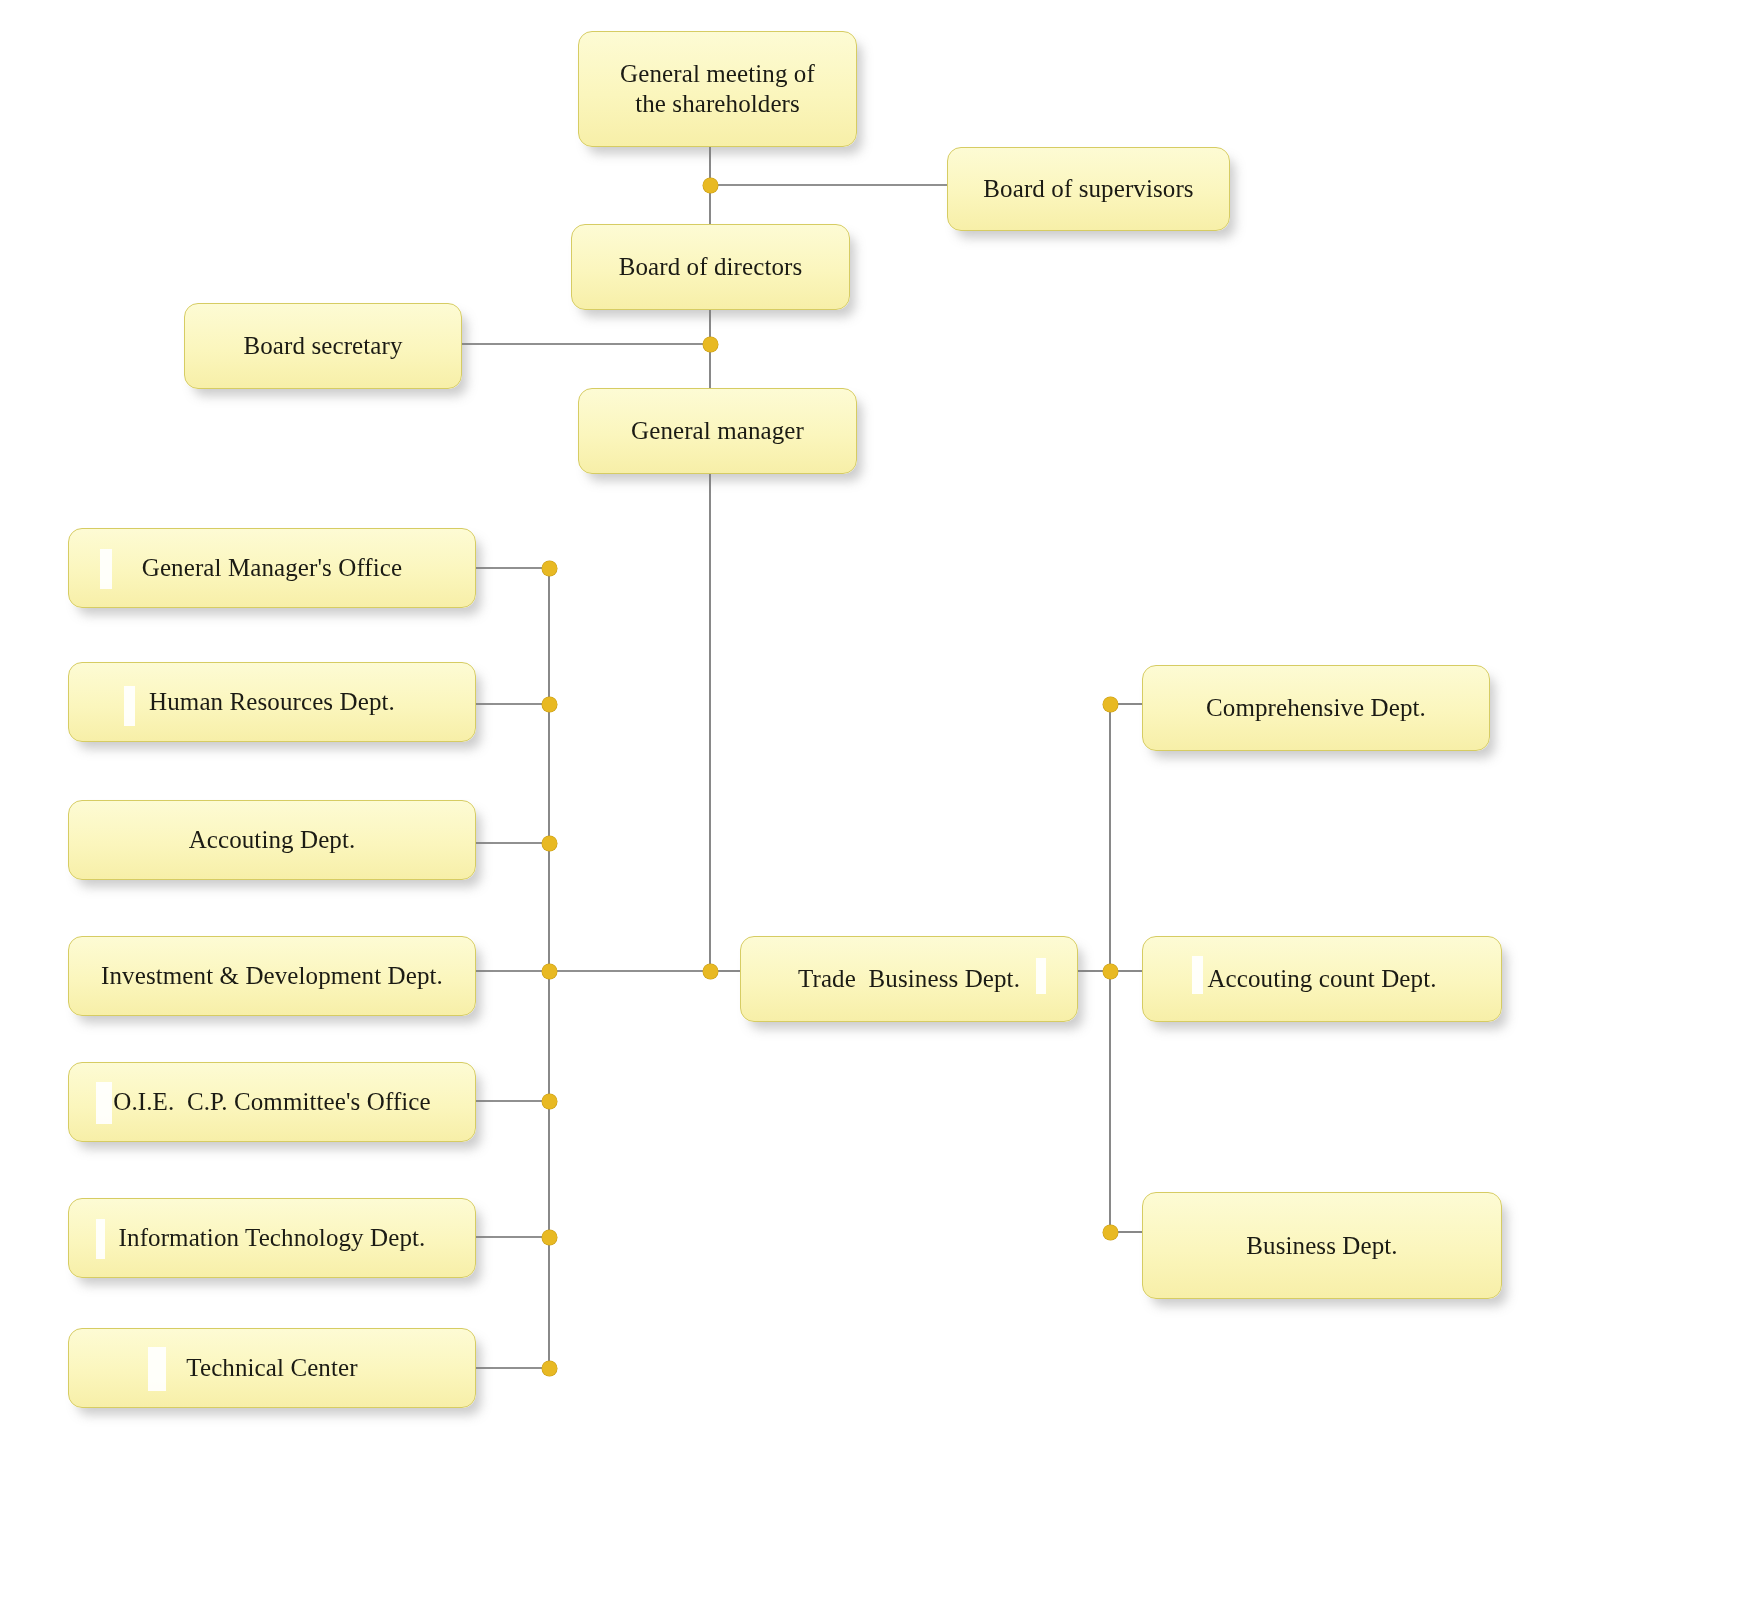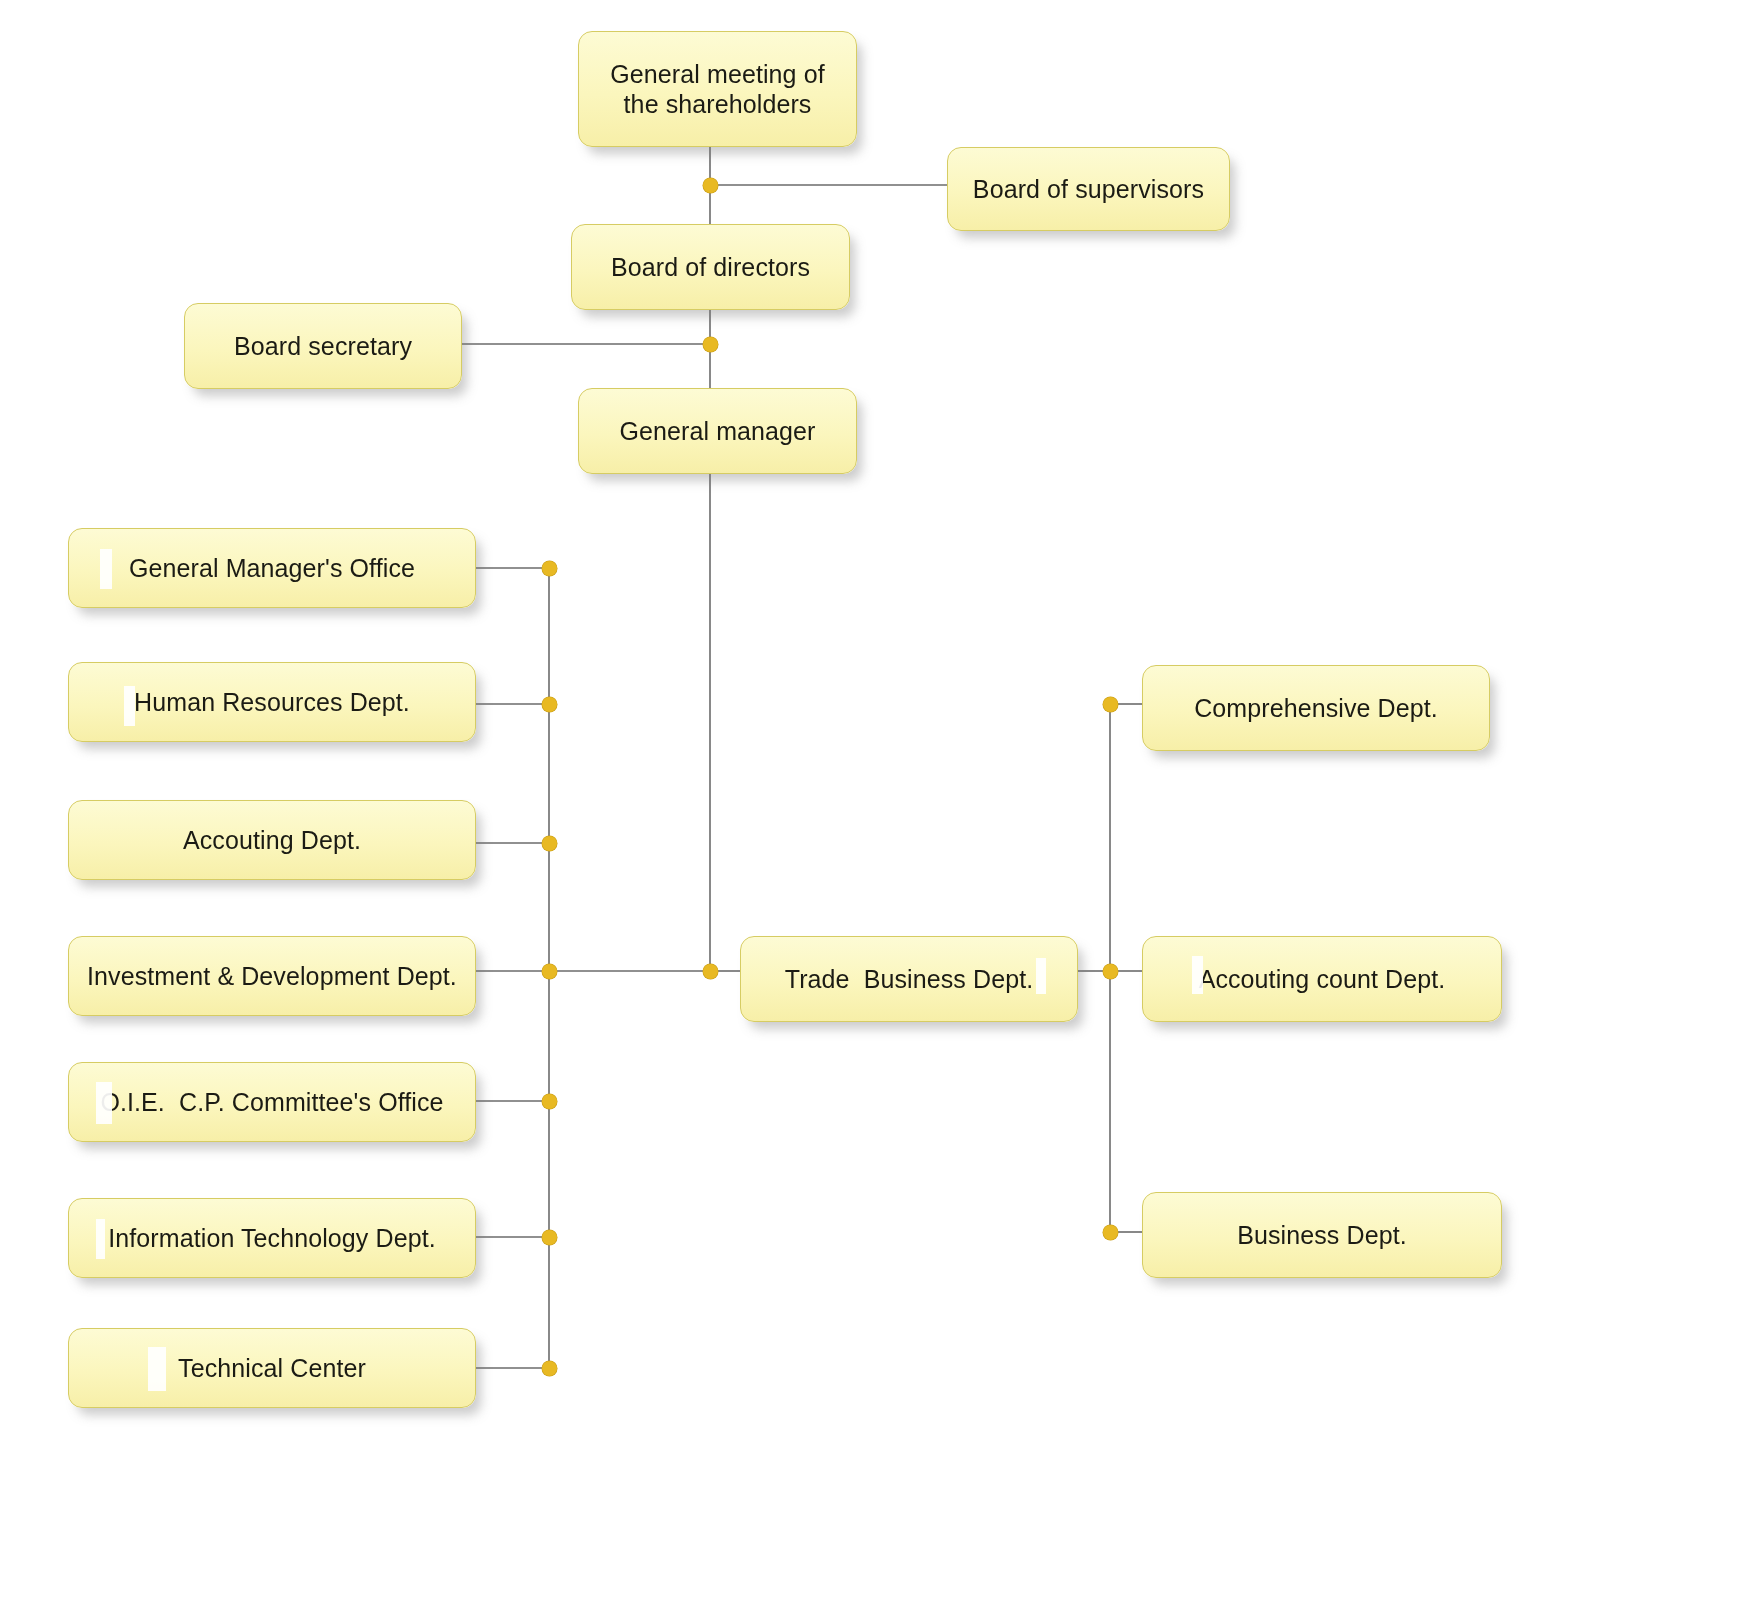--- a/index.html
+++ b/index.html
@@ -33,20 +33,21 @@
     display: flex;
     align-items: center;
     justify-content: center;
     color: #1b1b14;
     font-size: 25px;
     line-height: 1.2;
     text-align: center;
     letter-spacing: 0.1px;
     padding: 8px 12px;
     white-space: pre;
+    font-family: Liberation Serif, serif;
   }
   .node.two-line { white-space: pre-line; }
   .node-label {
     display: block;
     width: 100%;
     white-space: inherit;
   }
   .dot {
     position: absolute;
     width: 15px;
@@ -102,21 +103,21 @@
       <div class="node" style="left: 68px; top: 528px; width: 408px; height: 80px;"><span class="node-label">General Manager's Office</span></div>
       <div class="node" style="left: 68px; top: 662px; width: 408px; height: 80px;"><span class="node-label">Human Resources Dept.</span></div>
       <div class="node" style="left: 68px; top: 800px; width: 408px; height: 80px;"><span class="node-label">Accouting Dept.</span></div>
       <div class="node" style="left: 68px; top: 936px; width: 408px; height: 80px;"><span class="node-label">Investment &amp; Development Dept.</span></div>
       <div class="node" style="left: 68px; top: 1062px; width: 408px; height: 80px;"><span class="node-label">O.I.E.  C.P. Committee's Office</span></div>
       <div class="node" style="left: 68px; top: 1198px; width: 408px; height: 80px;"><span class="node-label">Information Technology Dept.</span></div>
       <div class="node" style="left: 68px; top: 1328px; width: 408px; height: 80px;"><span class="node-label">Technical Center</span></div>
       <div class="node" style="left: 740px; top: 936px; width: 338px; height: 86px;"><span class="node-label">Trade  Business Dept.</span></div>
       <div class="node" style="left: 1142px; top: 665px; width: 348px; height: 86px; justify-content: center;"><span class="node-label">Comprehensive Dept.</span></div>
       <div class="node" style="left: 1142px; top: 936px; width: 360px; height: 86px;"><span class="node-label">Accouting count Dept.</span></div>
-      <div class="node" style="left: 1142px; top: 1192px; width: 360px; height: 86px;"><span class="node-label">Business Dept.</span></div>
+      <div class="node" style="left: 1142px; top: 1192px; width: 360px; height: 107px;"><span class="node-label">Business Dept.</span></div>
     </div>
   <div id="dot-layer">
       <div class="dot" style="left: 710px; top: 185px; background: rgb(232, 185, 35);"></div>
       <div class="dot" style="left: 710px; top: 344px; background: rgb(232, 185, 35);"></div>
       <div class="dot" style="left: 549px; top: 568px; background: rgb(232, 185, 35);"></div>
       <div class="dot" style="left: 549px; top: 704px; background: rgb(232, 185, 35);"></div>
       <div class="dot" style="left: 549px; top: 843px; background: rgb(232, 185, 35);"></div>
       <div class="dot" style="left: 549px; top: 971px; background: rgb(232, 185, 35);"></div>
       <div class="dot" style="left: 549px; top: 1101px; background: rgb(232, 185, 35);"></div>
       <div class="dot" style="left: 549px; top: 1237px; background: rgb(232, 185, 35);"></div>

